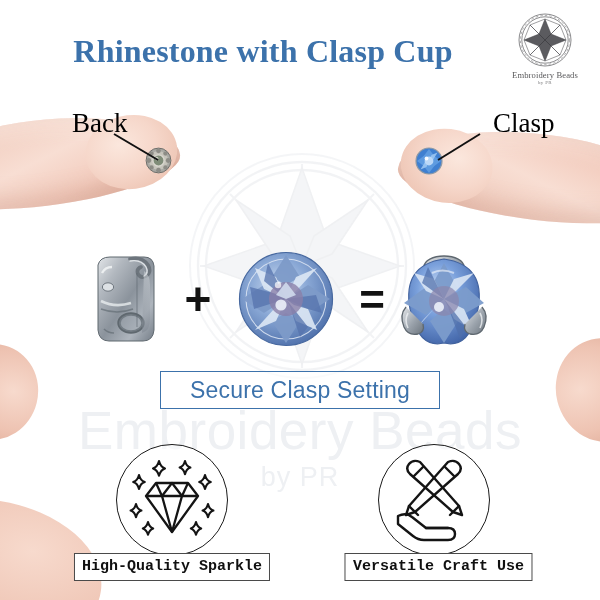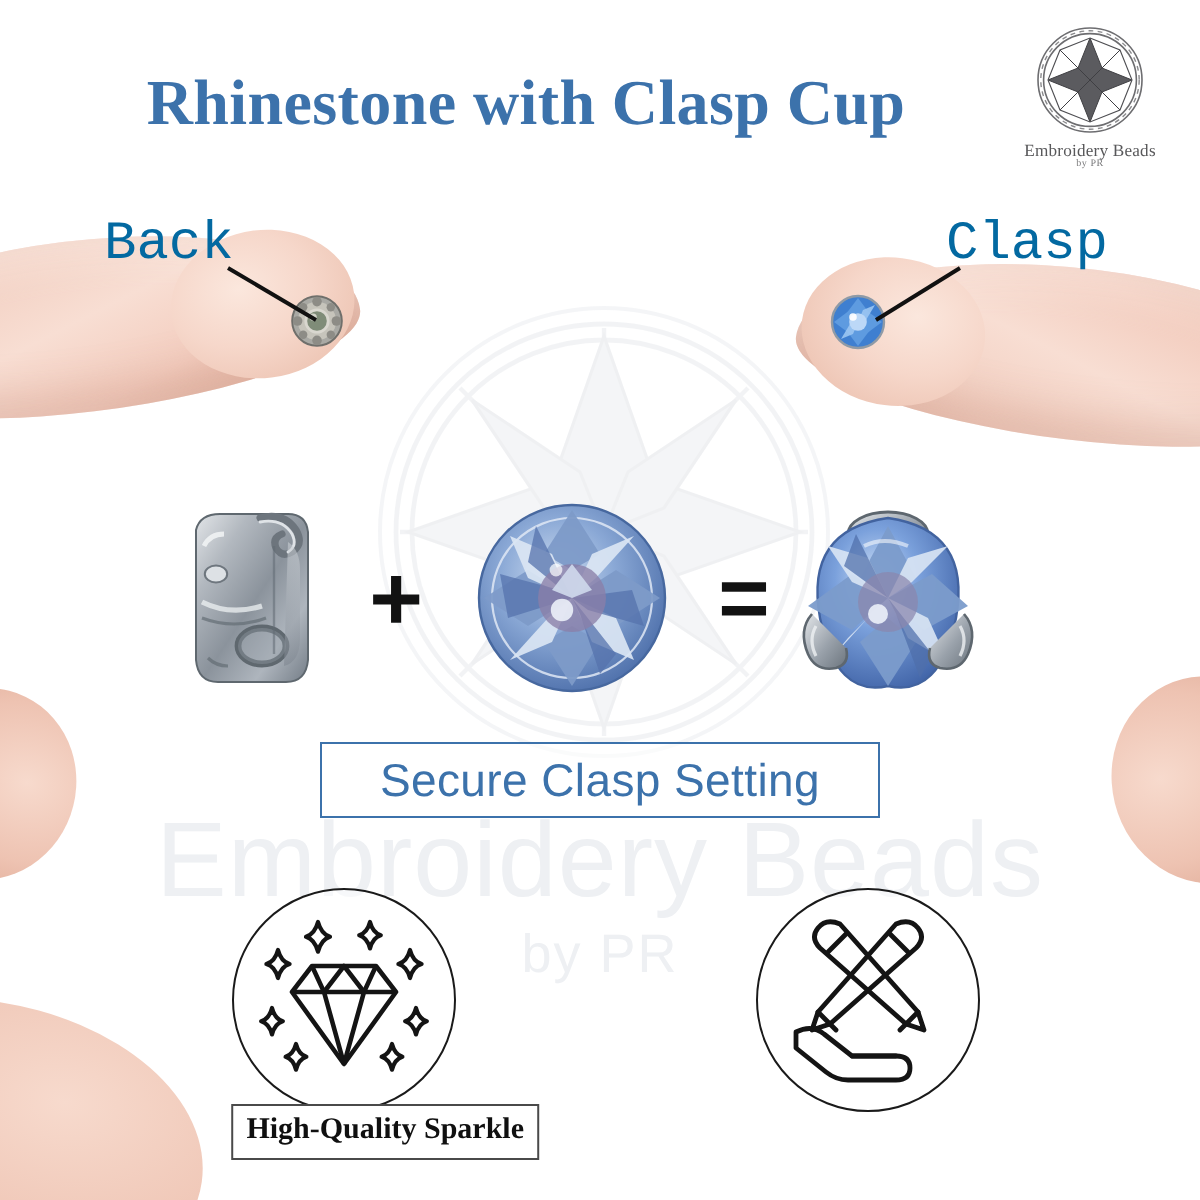--- a/index.html
+++ b/index.html
@@ -190,25 +190,26 @@
     height: 150px;
     background: radial-gradient(ellipse at 68% 30%,
         #f7dacd 0%, #eec3b2 55%, #d79e89 100%);
     border-radius: 50%;
     transform: rotate(8deg);
   }
 
   
   .callout-label {
     position: absolute;
-    font-family: Liberation Mono, monospace;
+    font-family: Liberation Serif, serif;
     font-size: 27px;
-    color: #0369a1;
+    color: #000000;
     z-index: 7;
     white-space: nowrap;
+    margin-left: 20px;
   }
   .callout-back { left: 52px; top: 108px; }
   .callout-front { left: 473px; top: 108px; }
   .leader-svg {
     position: absolute;
     z-index: 7;
     pointer-events: none;
   }
 
   
@@ -331,21 +332,21 @@
     top: 50%;
     transform: translate(-50%, -50%);
   }
   .feature-caption {
     position: relative;
     margin: -12px auto 0;
     box-sizing: border-box;
     border: 1.4px solid #4a4a4a;
     background: #ffffff;
     text-align: center;
-    font-family: Liberation Serif, serif;
+    font-family: Liberation Mono, monospace;
     font-weight: bold;
     font-size: 15px;
     color: #101010;
     padding: 4px 7px 5px;
     white-space: nowrap;
     display: inline-block;
     left: 50%;
     transform: translateX(-50%);
   }
   .caption-wrap { text-align: center; }
@@ -615,15 +616,18 @@
           <path d="M57 11 l9 9"></path>
           <path d="M21 50 l9 9"></path>
           <path d="M32 6 q-7-3-11 2 q-4 5 1 10 L65 56 l9 3 l-3-9 z"></path>
           <path d="M35 11 l-9 9"></path>
           <path d="M71 50 l-9 9"></path>
           <path d="M10 60 q8-4 14 1 l14 11 h22 q7 0 7 6 q0 6-7 6 H36 q-6 0-11-4 L10 68 z"></path>
           <path d="M38 72 h22"></path>
         </g>
       </svg>
     </div>
+    <div class="caption-wrap">
+      <div class="feature-caption">Versatile Craft Use</div>
+    </div>
   </div>
 
 </div>
 
 </body></html>

